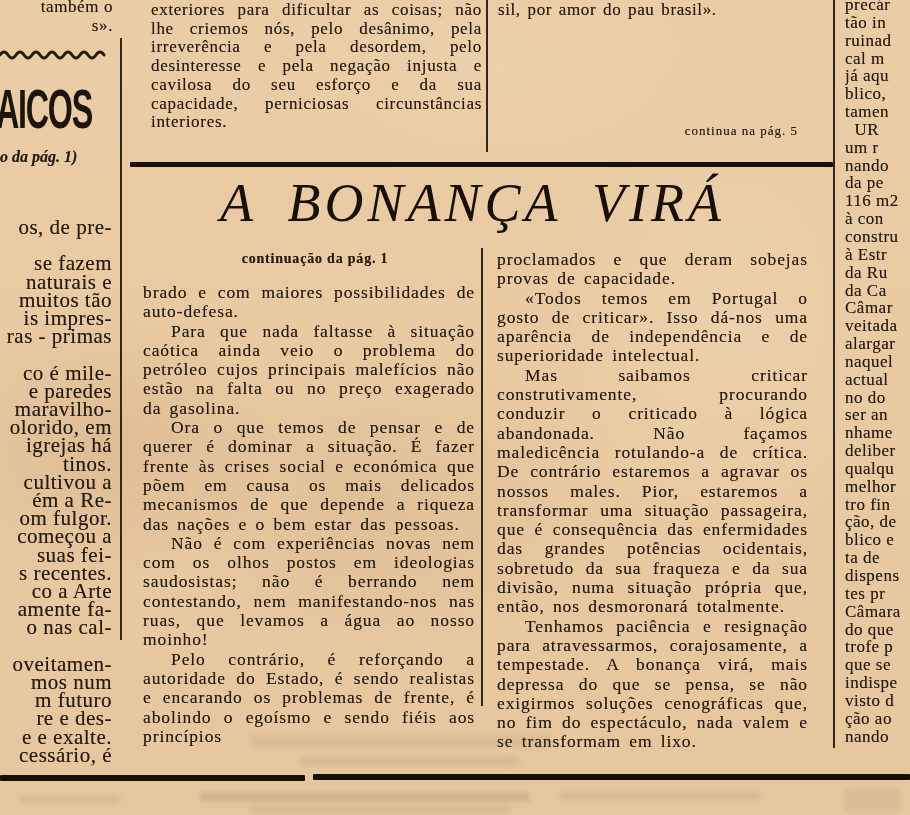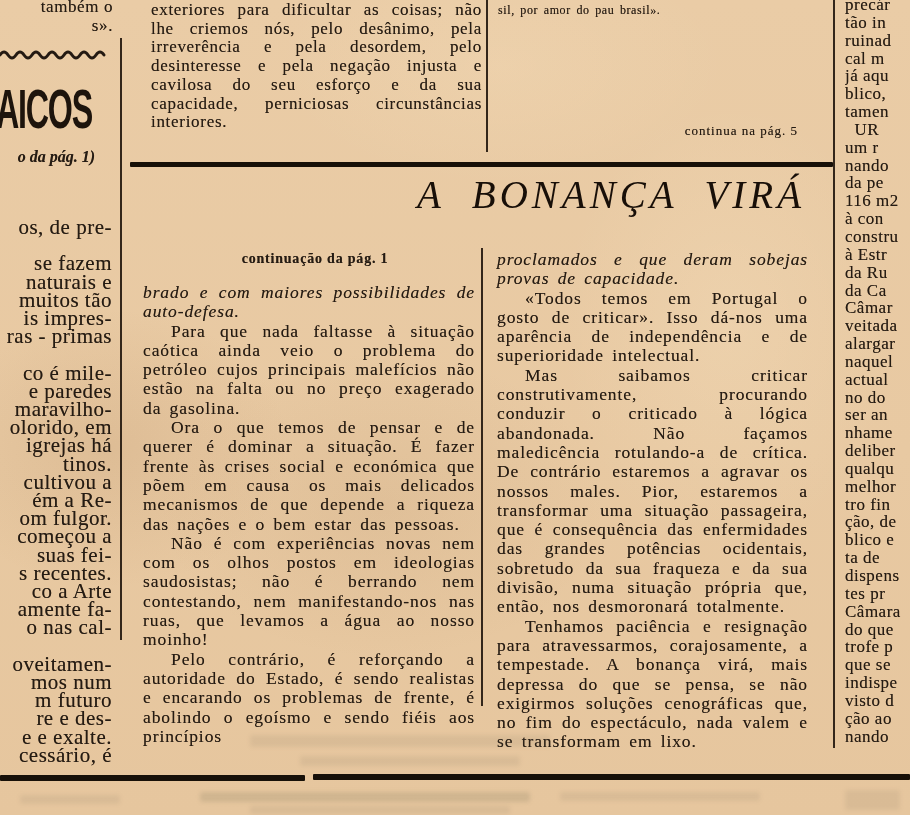--- a/index.html
+++ b/index.html
@@ -21,33 +21,33 @@
       linear-gradient(180deg,#eaccA6 0%, #e8c9a2 55%, #e6c69e 100%);
   }
   .ink{ color:#241b13; text-shadow:0 0 .4px rgba(45,28,12,.55); }
   .abs{ position:absolute; }
   .frag{ white-space:pre-line; }
   .vrule{ position:absolute; width:2px; background:#33261a; }
   .hrule{ position:absolute; height:5px; background:#171008; border-radius:1px; }
   
   #left-strip-top{ left:0; top:-3px; width:113px; text-align:right; font-size:17px; line-height:19px; letter-spacing:.6px; }
   #left-headline{ left:-4px; top:76px; font-family:"Liberation Sans", sans-serif; font-weight:700; font-size:52px; letter-spacing:-2px; transform:scale(.62,1.08); transform-origin:left top; color:#1d140c; }
-  #left-note{ left:0; top:148px; width:113px; text-align:center; font-style:italic; font-weight:700; font-size:16px; }
+  #left-note{ left:0; top:148px; width:113px; text-align:left; font-style:italic; font-weight:700; font-size:16px; }
   #left-strip-body{ left:0; top:190px; width:112px; text-align:right; font-size:21px; line-height:18.2px; letter-spacing:.5px;margin-top:28px; }
   
   #top-col-a{ left:143px; top:1px; width:331px; font-size:17px; line-height:18.7px; text-align:justify; letter-spacing:.7px; word-spacing:2.5px;margin-left:8px; }
-  #top-col-b{ left:498px; top:1px; width:304px; font-size:12px; line-height:18.7px; text-align:justify; letter-spacing:.6px; word-spacing:2px; }
+  #top-col-b{ left:498px; top:1px; width:304px; font-size:17px; line-height:18.7px; text-align:justify; letter-spacing:.6px; word-spacing:2px; }
   #top-col-b p + p{ text-indent:1.6em; }
   #continua-note{ left:498px; top:123px; width:300px; text-align:right; font-size:13px; letter-spacing:1px; }
   
-  #main-title{ left:140px; top:172px; width:665px; text-align:right; font-style:italic; font-size:39px; letter-spacing:4px; word-spacing:14px; color:#180f08; }
+  #main-title{ left:140px; top:172px; width:665px; text-align:center; font-style:italic; font-size:54px; letter-spacing:4px; word-spacing:14px; color:#180f08; }
   #kicker{ left:165px; top:251px; width:300px; text-align:center; font-weight:700; font-size:14px; letter-spacing:.8px; }
   .art-col{ font-size:17.5px; line-height:19.3px; text-align:justify; letter-spacing:.9px; word-spacing:3px; }
   .art-col p{ text-indent:1.6em; margin:0; }
-  .art-col p:first-child{ text-indent:0;font-style:italic; }
+  .art-col p:first-child{ text-indent:0; }
   #art-left{ left:143px; top:283px; width:332px; }
   #art-right{ left:497px; top:250px; width:311px; }
   
   #right-strip{ left:845px; top:-4px; width:70px; font-size:17px; line-height:17.85px; letter-spacing:.5px; overflow:hidden; }
   
   .smudge{ position:absolute; background:rgba(95,94,70,.16); filter:blur(2px); border-radius:3px; }
   .smudge.light{ background:rgba(110,100,75,.10); }
 </style>
 </head>
 <body>

